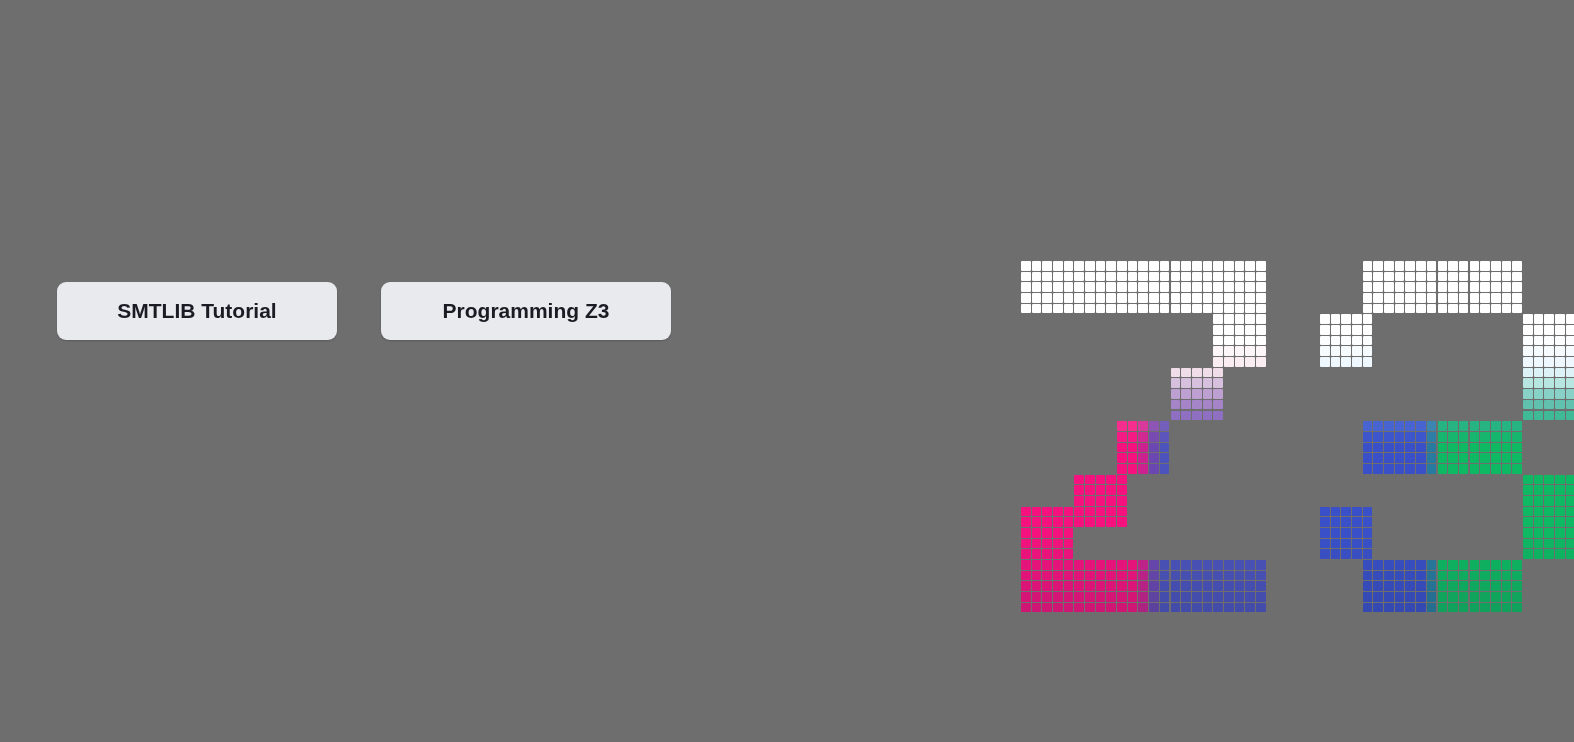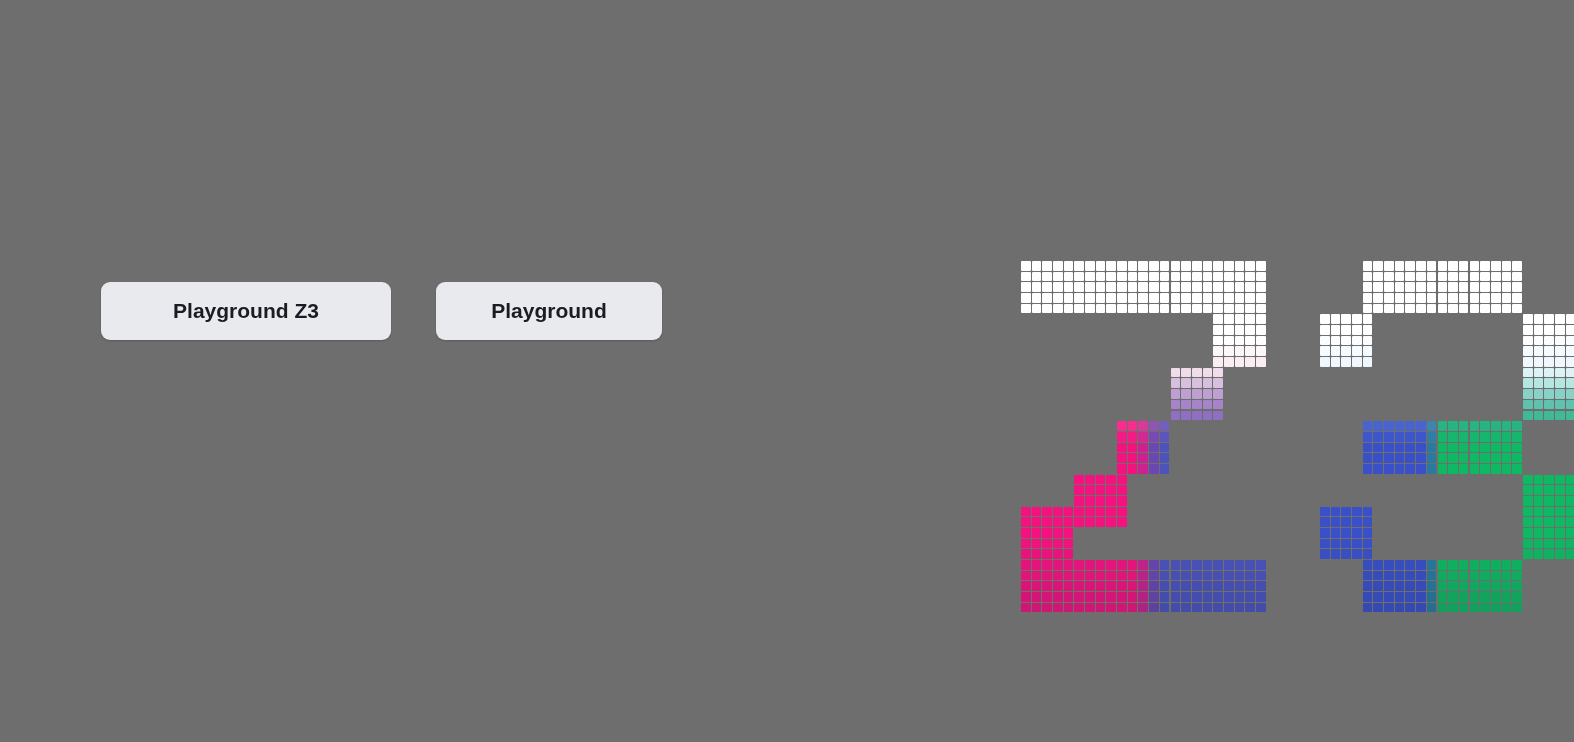--- a/index.html
+++ b/index.html
@@ -38,22 +38,22 @@
   .cell{position:absolute;border-radius:1px;}
 </style>
 </head>
 <body>
 
 <div class="hero">
 
   <div class="text-col">
 
     <div class="btn-row">
-      <button class="btn btn-1">Playground Z3</button>
-      <button class="btn btn-2">Playground</button>
+      <button class="btn btn-0">SMTLIB Tutorial</button>
+      <button class="btn btn-1">Programming Z3</button>
     </div>
   </div>
 
   <div id="logo" style="left: 1021px; top: 261px;">
       <div class="glyph" style="left: 0px; width: 245.64px; height: 352.44px;">
         <div class="cell" style="left: 0px; top: 0px; width: 9.63px; height: 9.63px; background: rgb(255, 255, 255);"></div>
         <div class="cell" style="left: 10.68px; top: 0px; width: 9.63px; height: 9.63px; background: rgb(255, 255, 255);"></div>
         <div class="cell" style="left: 21.36px; top: 0px; width: 9.63px; height: 9.63px; background: rgb(255, 255, 255);"></div>
         <div class="cell" style="left: 32.04px; top: 0px; width: 9.63px; height: 9.63px; background: rgb(255, 255, 255);"></div>
         <div class="cell" style="left: 42.72px; top: 0px; width: 9.63px; height: 9.63px; background: rgb(255, 255, 255);"></div>

